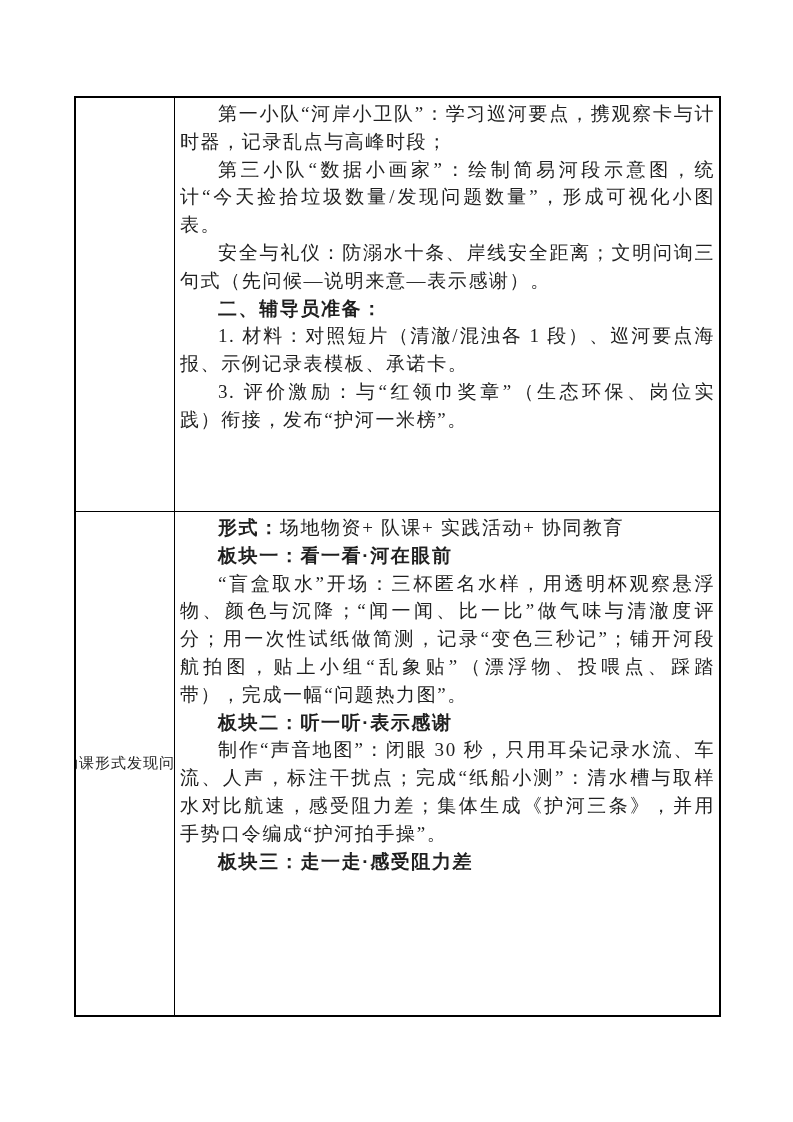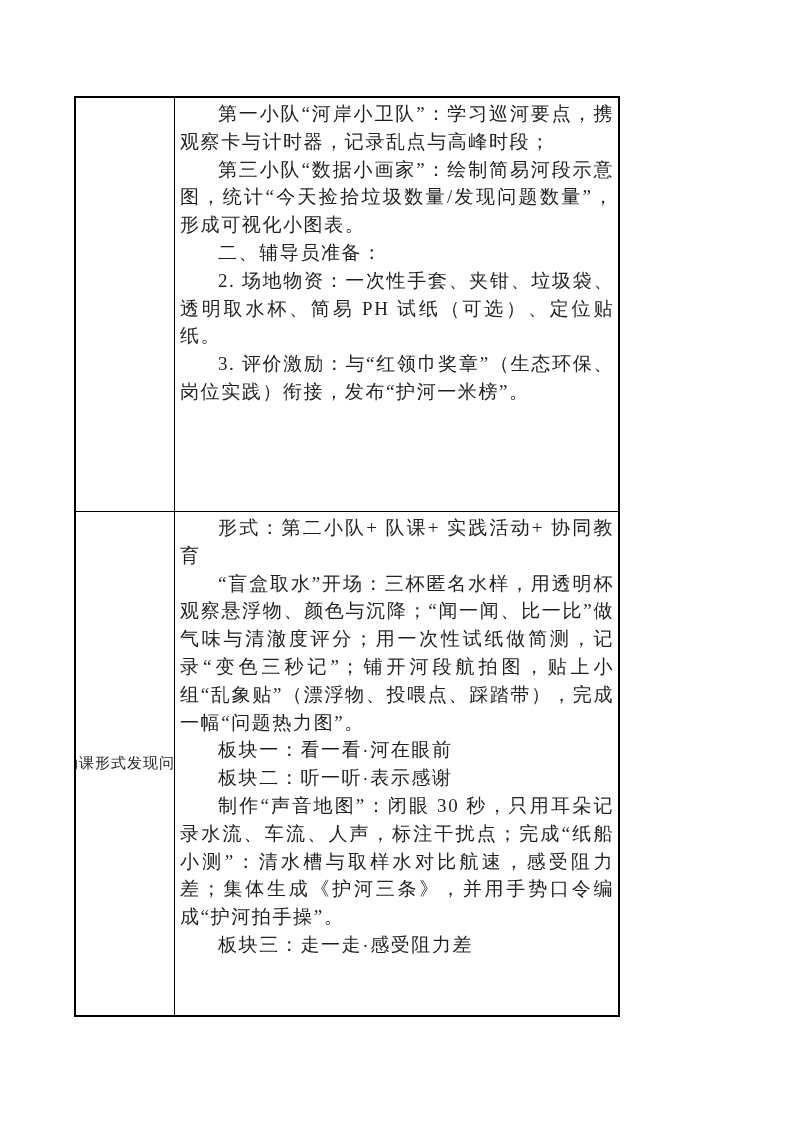--- a/index.html
+++ b/index.html
@@ -10,21 +10,21 @@
     position: relative;
   }
   .page {
     position: absolute; left: 0; top: 0;
     width: 793px; height: 1122px;
     background: #ffffff;
   }
   .doc-table {
     position: absolute;
     left: 74px; top: 96px;
-    width: 546px; height: 921px;
+    width: 647px; height: 921px;
     box-sizing: border-box;
     border: 2px solid #000000;
     display: grid;
     grid-template-columns: 99px 1fr;
     grid-template-rows: 414px 1fr;
     background: #ffffff;
   }
   .cell { box-sizing: border-box; overflow: hidden; }
   .hcell {
     border-right: 1.5px solid #000000;
@@ -43,44 +43,45 @@
     color: #1f1f1f;
   }
   .para {
     margin: 0;
     text-indent: 2em;
     text-align: justify;
     letter-spacing: 1.6px;
   }
   .run { font-weight: normal; }
   .run.bold {
-    font-weight: 400;
+    font-weight: 700;
     font-family: "Liberation Sans", "DejaVu Sans", sans-serif;
   }
   .hdr-line { white-space: nowrap; }
 </style>
 </head>
 <body>
 
 <div class="page">
   <div class="doc-table">
     <div class="cell hcell r1"></div>
     <div class="cell bcell r1">
         <p class="para"><span class="run">第一小队“河岸小卫队”：学习巡河要点，携观察卡与计时器，记录乱点与高峰时段；</span></p>
         <p class="para"><span class="run">第三小队“数据小画家”：绘制简易河段示意图，统计“今天捡拾垃圾数量/发现问题数量”，形成可视化小图表。</span></p>
+        <p class="para"><span class="run">安全与礼仪：防溺水十条、岸线安全距离；文明问询三句式（先问候—说明来意—表示感谢）。</span></p>
         <p class="para"><span class="run bold">二、辅导员准备：</span></p>
-        <p class="para"><span class="run">2. 场地物资：一次性手套、夹钳、垃圾袋、透明取水杯、简易 PH 试纸（可选）、定位贴纸。</span></p>
+        <p class="para"><span class="run">1. 材料：对照短片（清澈/混浊各 1 段）、巡河要点海报、示例记录表模板、承诺卡。</span></p>
         <p class="para"><span class="run">3. 评价激励：与“红领巾奖章”（生态环保、岗位实践）衔接，发布“护河一米榜”。</span></p>
       </div>
     <div class="cell hcell">
         <div class="hdr-line">活动课形式</div>
         <div class="hdr-line">发现问题数量</div>
       </div>
     <div class="cell bcell">
-        <p class="para"><span class="run bold">形式：</span><span class="run">第二小队+ 队课+ 实践活动+ 协同教育</span></p>
+        <p class="para"><span class="run bold">形式：</span><span class="run">场地物资+ 队课+ 实践活动+ 协同教育</span></p>
+        <p class="para"><span class="run bold">板块一：看一看·河在眼前</span></p>
         <p class="para"><span class="run">“盲盒取水”开场：三杯匿名水样，用透明杯观察悬浮物、颜色与沉降；“闻一闻、比一比”做气味与清澈度评分；用一次性试纸做简测，记录“变色三秒记”；铺开河段航拍图，贴上小组“乱象贴”（漂浮物、投喂点、踩踏带），完成一幅“问题热力图”。</span></p>
-        <p class="para"><span class="run bold">板块一：看一看·河在眼前</span></p>
         <p class="para"><span class="run bold">板块二：听一听·表示感谢</span></p>
         <p class="para"><span class="run">制作“声音地图”：闭眼 30 秒，只用耳朵记录水流、车流、人声，标注干扰点；完成“纸船小测”：清水槽与取样水对比航速，感受阻力差；集体生成《护河三条》，并用手势口令编成“护河拍手操”。</span></p>
         <p class="para"><span class="run bold">板块三：走一走·感受阻力差</span></p>
       </div>
   </div>
 </div>
 
 </body></html>

